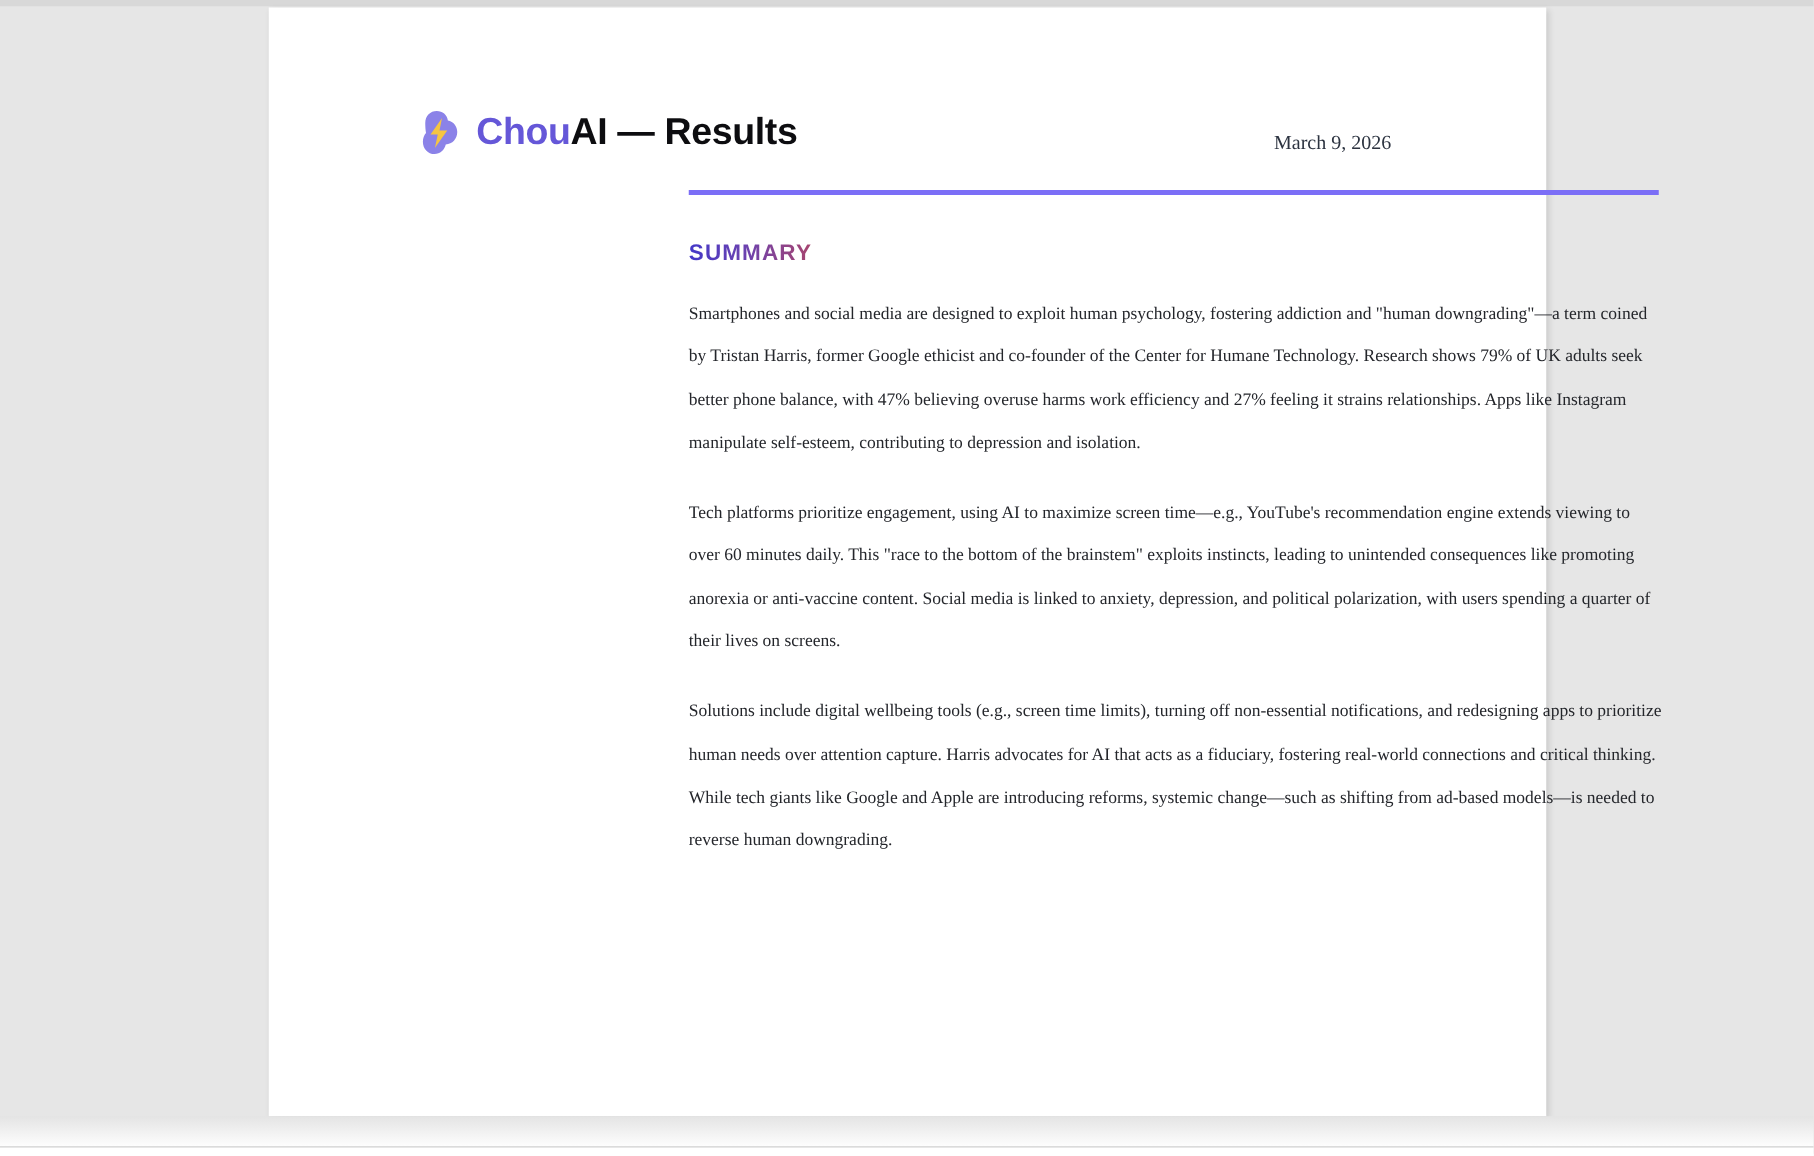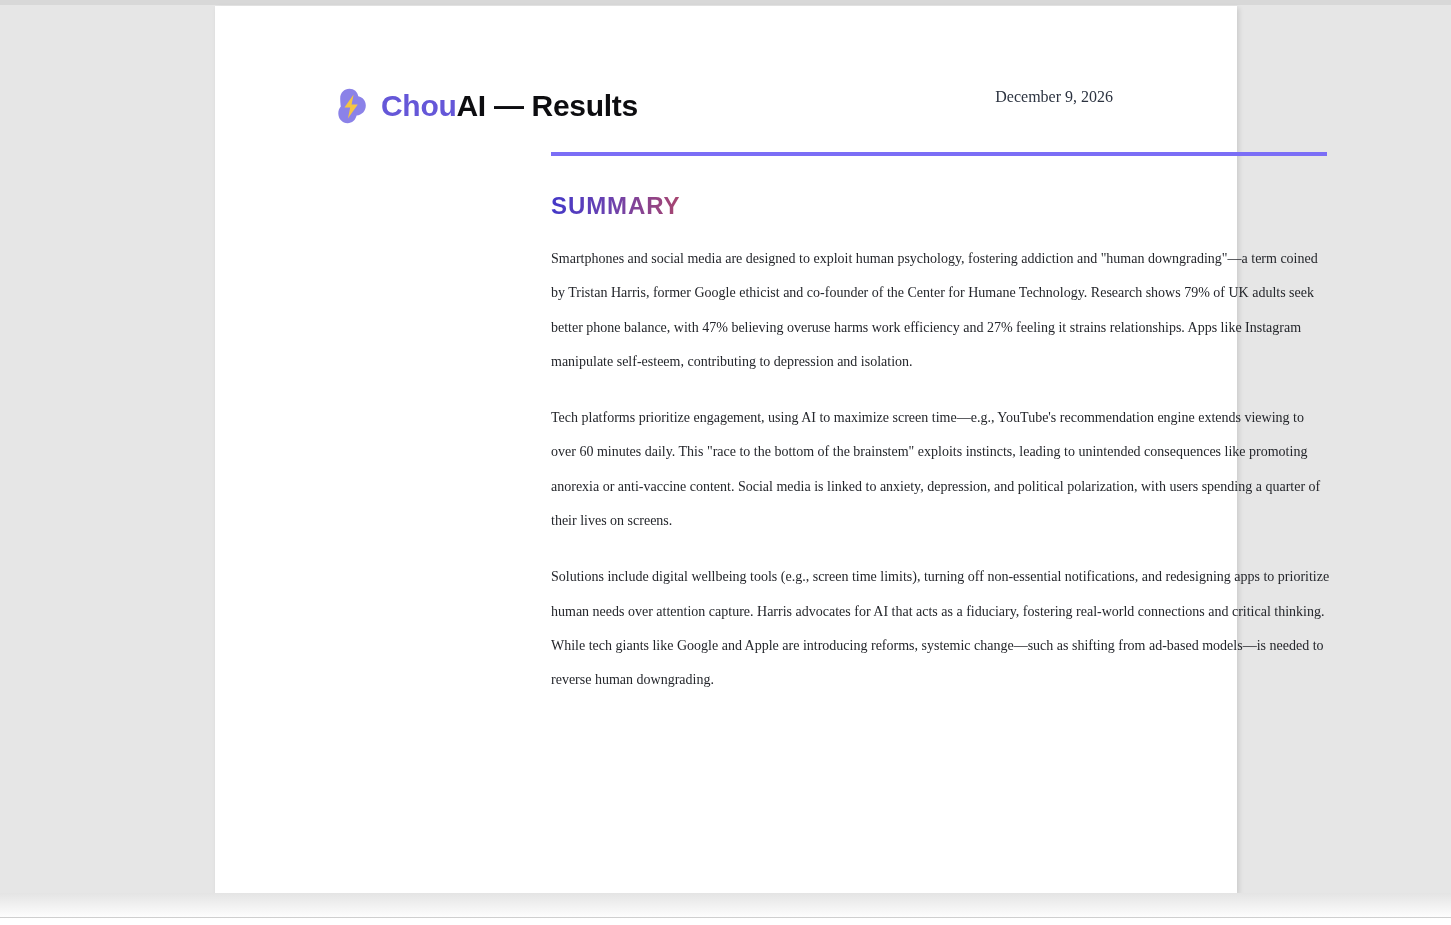--- a/index.html
+++ b/index.html
@@ -41,21 +41,21 @@
     box-shadow: 2px 2px 5px rgba(0,0,0,0.12);
   }
 
   
   #doc-header {
     position: absolute;
     top: 82px;
     left: 121px;
     width: 777px;
     display: flex;
-    align-items: flex-start;
+    align-items: flex-end;
     justify-content: space-between;
     gap: 20px;
   }
 
   .brand-group {
     display: flex;
     align-items: center;
     gap: 14px;
   }
 
@@ -99,21 +99,21 @@
   #doc-body {
     position: absolute;
     top: 186px;
     left: 336px;
     width: 780px;
   }
 
   .section-heading {
     font-family: "Liberation Sans", sans-serif;
     font-weight: bold;
-    font-size: 24px;
+    font-size: 18px;
     letter-spacing: 0.9px;
     margin: 0 0 22px 0;
     background: linear-gradient(90deg, #4338c8 0%, #6b42b0 45%, #a8456e 100%);
     -webkit-background-clip: text;
     background-clip: text;
     -webkit-text-fill-color: transparent;
     color: #6b42b0;
     display: inline-block;
   }
 
@@ -168,21 +168,21 @@
       <div class="brand-group">
         <span class="logo-mark">
           <svg width="31" height="36" viewBox="0 0 31 36" xmlns="http://www.w3.org/2000/svg">
             <path d="M4.2 10.5 C4.2 4.6 8.3 0.8 13.4 0.8 C18.1 0.8 21.6 3.8 22.3 8.3 C26.8 9.2 29.8 12.9 29.8 17.6 C29.8 23.1 25.9 27.2 20.6 27.6 C19.6 32.1 16.1 35.2 11.6 35.2 C6.3 35.2 2.3 31.0 2.3 25.3 C2.3 22.6 3.2 20.2 4.8 18.4 C4.4 16.1 4.2 13.2 4.2 10.5 Z" fill="#8b82e8"></path>
             <path d="M17.6 6.4 L8.4 19.6 L14.2 19.6 L11.9 30.4 L21.8 16.4 L15.6 16.4 Z" fill="#f5c542"></path>
           </svg>
         </span>
         <span class="brand-title"><span class="brand-accent">Chou</span><span class="brand-rest">AI — Results</span></span>
       </div>
 
-      <div class="doc-date">December 9, 2026</div>
+      <div class="doc-date">March 9, 2026</div>
 
     </div>
 
     <div id="header-rule"></div>
 
     <div id="doc-body">
       <h2 class="section-heading">SUMMARY</h2>
       <p class="body-paragraph">Smartphones and social media are designed to exploit human psychology, fostering addiction and "human downgrading"—a term coined by Tristan Harris, former Google ethicist and co-founder of the Center for Humane Technology. Research shows 79% of UK adults seek better phone balance, with 47% believing overuse harms work efficiency and 27% feeling it strains relationships. Apps like Instagram manipulate self-esteem, contributing to depression and isolation.</p>
       <p class="body-paragraph">Tech platforms prioritize engagement, using AI to maximize screen time—e.g., YouTube's recommendation engine extends viewing to over 60 minutes daily. This "race to the bottom of the brainstem" exploits instincts, leading to unintended consequences like promoting anorexia or anti-vaccine content. Social media is linked to anxiety, depression, and political polarization, with users spending a quarter of their lives on screens.</p>
       <p class="body-paragraph">Solutions include digital wellbeing tools (e.g., screen time limits), turning off non-essential notifications, and redesigning apps to prioritize human needs over attention capture. Harris advocates for AI that acts as a fiduciary, fostering real-world connections and critical thinking. While tech giants like Google and Apple are introducing reforms, systemic change—such as shifting from ad-based models—is needed to reverse human downgrading.</p>

